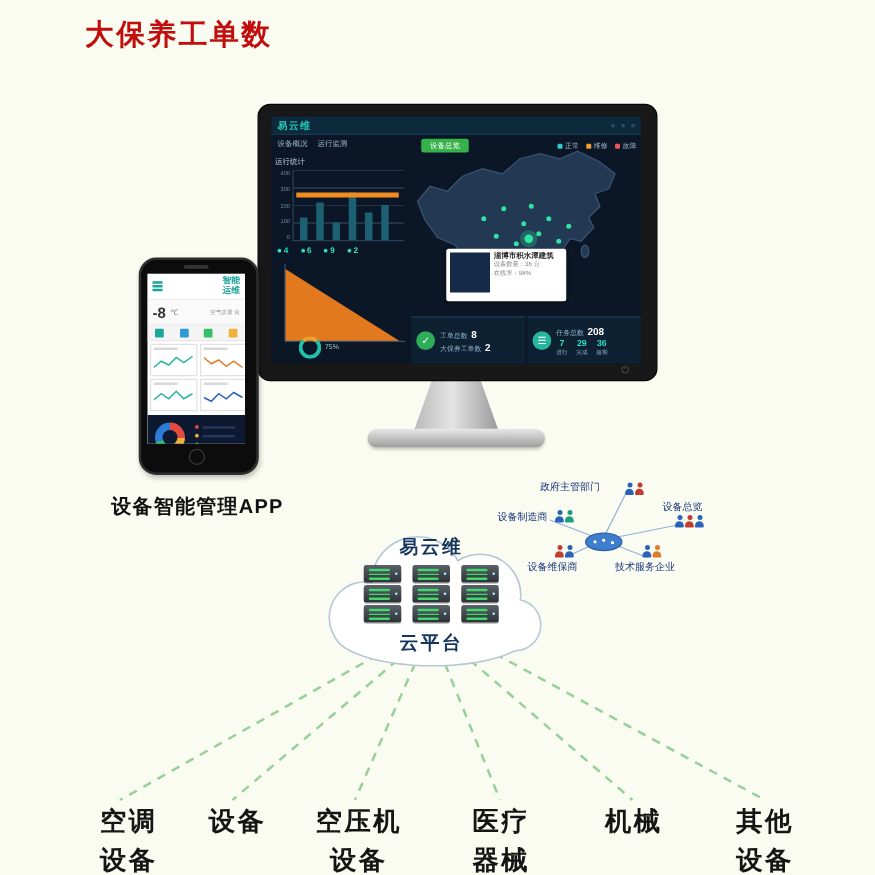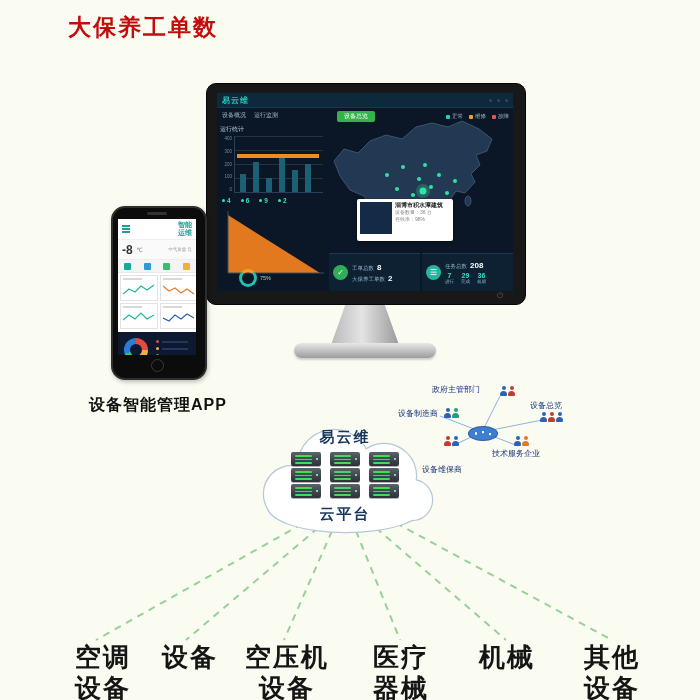--- a/index.html
+++ b/index.html
@@ -111,21 +111,21 @@
   .net-label{position:absolute;font-size:8px;color:#16337a;white-space:nowrap;}
   .net-table{position:absolute;left:72px;top:42px;width:28px;height:13px;background:#3e7ecf;border:1px solid #2b5fa8;border-radius:50%;background-image:radial-gradient(circle at 25% 50%,#fff 1px,transparent 1.5px),radial-gradient(circle at 50% 40%,#fff 1px,transparent 1.5px),radial-gradient(circle at 75% 55%,#fff 1px,transparent 1.5px);}
   .pgroup{position:absolute;display:flex;gap:1px;}
   .person{position:relative;width:7px;height:10px;display:inline-block;}
   .person::before{content:"";position:absolute;top:0;left:1.5px;width:4px;height:4px;border-radius:50%;background:currentColor;}
   .person::after{content:"";position:absolute;bottom:0;left:0;width:7px;height:5px;border-radius:3.5px 3.5px 1px 1px;background:currentColor;}
   .pc-blue{color:#2b62b8;} .pc-red{color:#c43c31;} .pc-green{color:#1d9e7e;} .pc-orange{color:#e07b2a;}
 
   
   .category{position:absolute;top:642px;width:110px;text-align:center;z-index:2;}
-  .category div{font-size:26px;font-weight:bold;color:#151515;line-height:31px;letter-spacing:2px;}
+  .category div{font-size:21px;font-weight:bold;color:#151515;line-height:31px;letter-spacing:2px;}
 </style>
 </head>
 <body>
 
 <div class="canvas">
 
   <svg class="lines-svg" width="700" height="700">
     <g stroke="#93cf93" stroke-width="2" stroke-dasharray="7 6" fill="none" opacity="0.95">
       <line x1="302" y1="524" x2="96" y2="640"></line>
       <line x1="318" y1="528" x2="186" y2="640"></line>
@@ -464,21 +464,21 @@
         <span class="person pc-blue"></span>
     </div>
     <div class="pgroup" style="left:118px;top:52px;">
       <span class="person pc-blue"></span>
         <span class="person pc-orange"></span>
     </div>
 
     <div class="net-label" style="left:36px;top:0;">政府主管部门</div>
     <div class="net-label" style="left:2px;top:24px;">设备制造商</div>
     <div class="net-label" style="left:134px;top:16px;">设备总览</div>
-    <div class="net-label" style="left:26px;top:80px;">设备维保商</div>
+    <div class="net-label" style="left:26px;top:64px;">设备维保商</div>
     <div class="net-label" style="left:96px;top:64px;">技术服务企业</div>
   </div>
 
   <div class="category" style="left:48px;">
     <div>空调</div>
       <div>设备</div>
   </div>
   <div class="category" style="left:135px;">
       <div>设备</div>
   </div>

